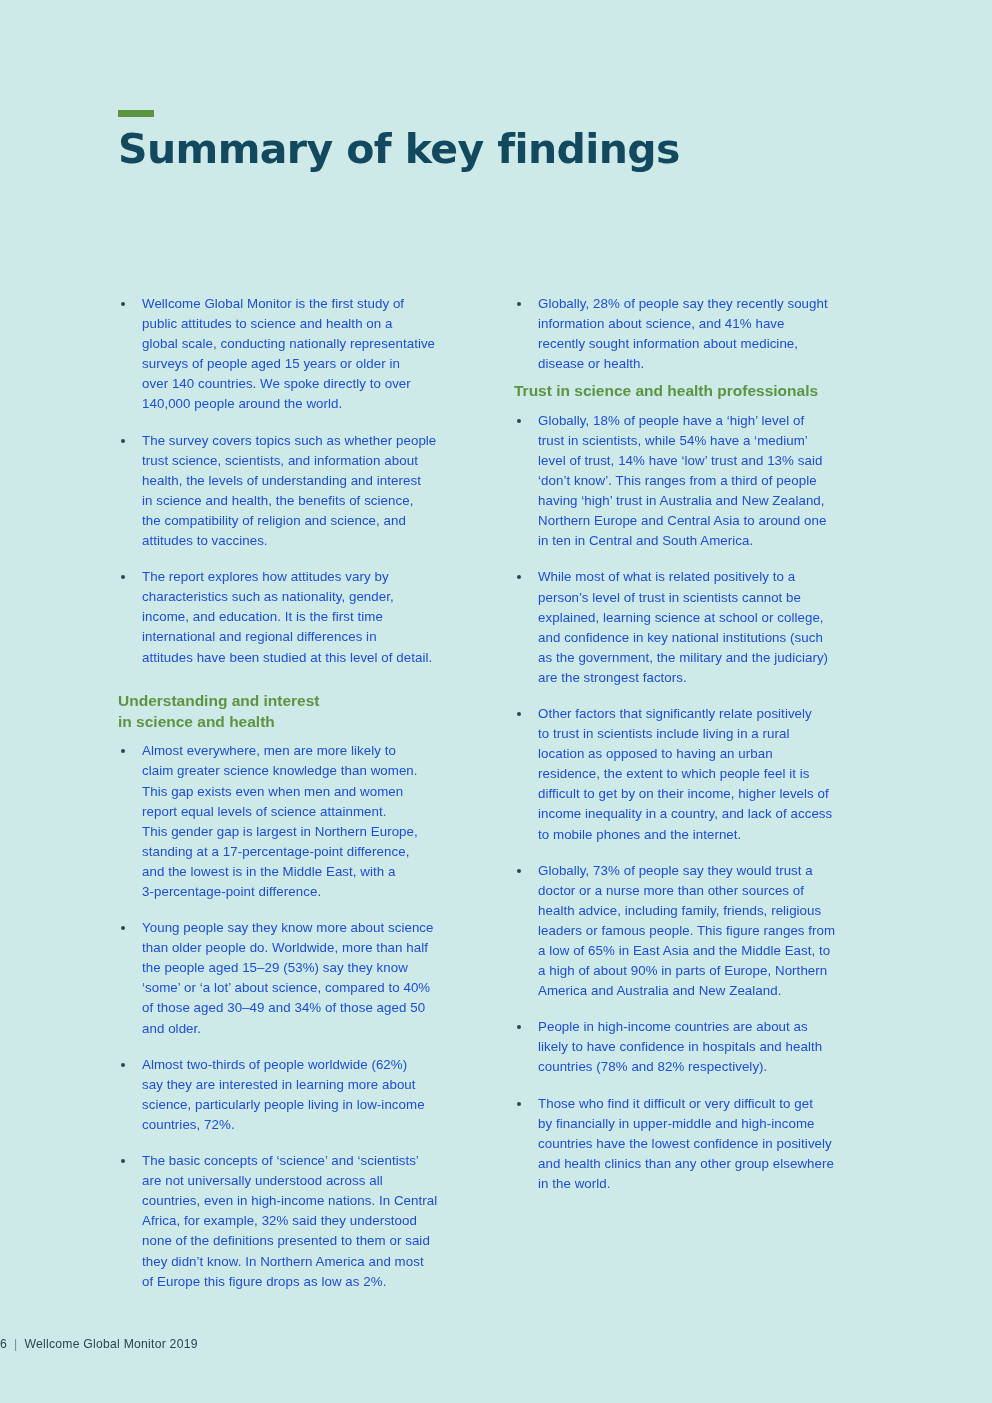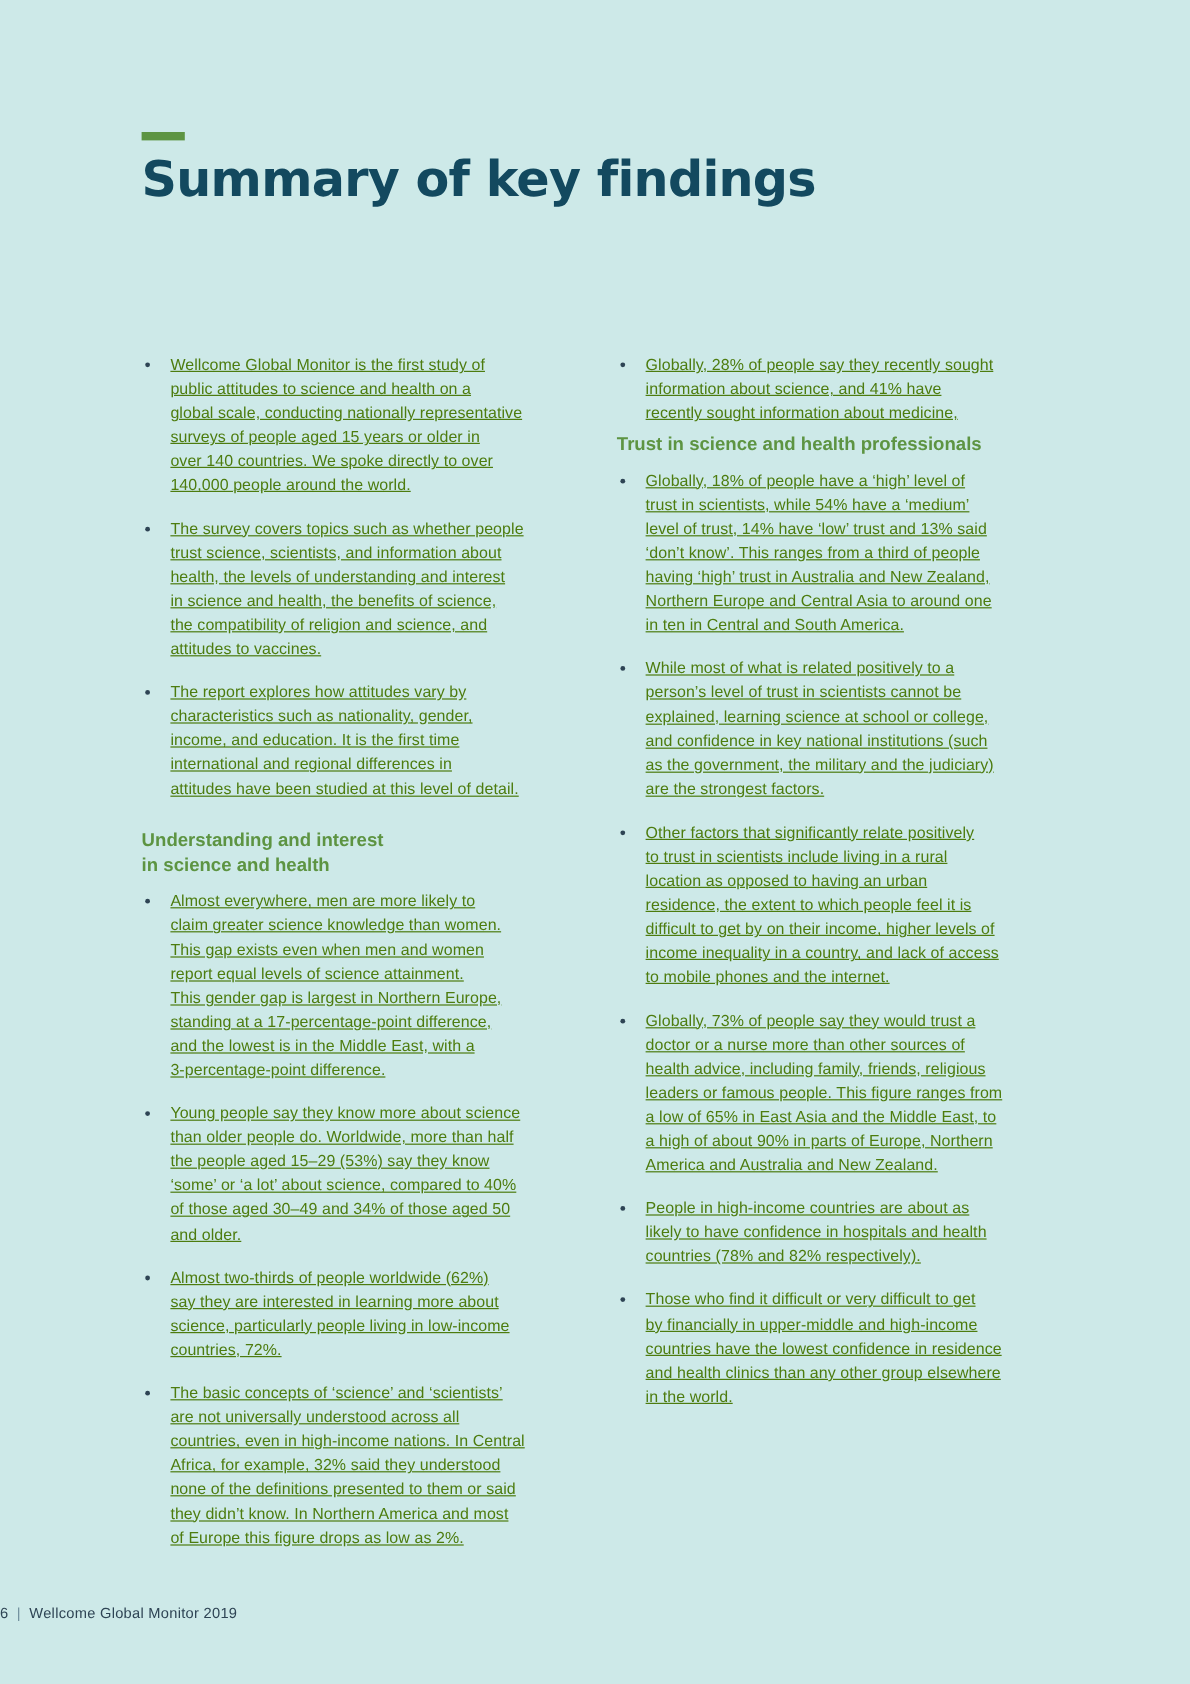--- a/index.html
+++ b/index.html
@@ -77,23 +77,22 @@
     list-style: none;
     margin: 0;
     padding: 0;
   }
   ul.bullets > li {
     position: relative;
     padding-left: 24px;
     margin-bottom: 16px;
     font-size: 13.3px;
     line-height: 20.1px;
-    color: #4d7c0f;
+    color: #1d4ed8;
     letter-spacing: 0.005em;
-    text-decoration: underline;
   }
   ul.bullets > li:last-child {
     margin-bottom: 0;
   }
   ul.bullets > li .dot {
     position: absolute;
     left: 3px;
     top: 8px;
     width: 4px;
     height: 4px;
@@ -149,34 +148,34 @@
       <ul class="bullets">
           <li><span class="dot"></span><span><span class="line">Almost everywhere, men are more likely to</span><span class="line">claim greater science knowledge than women.</span><span class="line">This gap exists even when men and women</span><span class="line">report equal levels of science attainment.</span><span class="line">This gender gap is largest in Northern Europe,</span><span class="line">standing at a 17-percentage-point difference,</span><span class="line">and the lowest is in the Middle East, with a</span><span class="line">3-percentage-point difference.</span></span></li>
           <li><span class="dot"></span><span><span class="line">Young people say they know more about science</span><span class="line">than older people do. Worldwide, more than half</span><span class="line">the people aged 15–29 (53%) say they know</span><span class="line">‘some’ or ‘a lot’ about science, compared to 40%</span><span class="line">of those aged 30–49 and 34% of those aged 50</span><span class="line">and older.</span></span></li>
           <li><span class="dot"></span><span><span class="line">Almost two-thirds of people worldwide (62%)</span><span class="line">say they are interested in learning more about</span><span class="line">science, particularly people living in low-income</span><span class="line">countries, 72%.</span></span></li>
           <li><span class="dot"></span><span><span class="line">The basic concepts of ‘science’ and ‘scientists’</span><span class="line">are not universally understood across all</span><span class="line">countries, even in high-income nations. In Central</span><span class="line">Africa, for example, 32% said they understood</span><span class="line">none of the definitions presented to them or said</span><span class="line">they didn’t know. In Northern America and most</span><span class="line">of Europe this figure drops as low as 2%.</span></span></li>
         </ul>
     </div>
 
     <div class="col">
       <ul class="bullets">
-          <li><span class="dot"></span><span><span class="line">Globally, 28% of people say they recently sought</span><span class="line">information about science, and 41% have</span><span class="line">recently sought information about medicine,</span></span></li>
+          <li><span class="dot"></span><span><span class="line">Globally, 28% of people say they recently sought</span><span class="line">information about science, and 41% have</span><span class="line">recently sought information about medicine,</span><span class="line">disease or health.</span></span></li>
         </ul>
 
       <div class="section-heading">
         <span class="hl">Trust in science and health professionals</span>
       </div>
 
       <ul class="bullets">
           <li><span class="dot"></span><span><span class="line">Globally, 18% of people have a ‘high’ level of</span><span class="line">trust in scientists, while 54% have a ‘medium’</span><span class="line">level of trust, 14% have ‘low’ trust and 13% said</span><span class="line">‘don’t know’. This ranges from a third of people</span><span class="line">having ‘high’ trust in Australia and New Zealand,</span><span class="line">Northern Europe and Central Asia to around one</span><span class="line">in ten in Central and South America.</span></span></li>
           <li><span class="dot"></span><span><span class="line">While most of what is related positively to a</span><span class="line">person’s level of trust in scientists cannot be</span><span class="line">explained, learning science at school or college,</span><span class="line">and confidence in key national institutions (such</span><span class="line">as the government, the military and the judiciary)</span><span class="line">are the strongest factors.</span></span></li>
           <li><span class="dot"></span><span><span class="line">Other factors that significantly relate positively</span><span class="line">to trust in scientists include living in a rural</span><span class="line">location as opposed to having an urban</span><span class="line">residence, the extent to which people feel it is</span><span class="line">difficult to get by on their income, higher levels of</span><span class="line">income inequality in a country, and lack of access</span><span class="line">to mobile phones and the internet.</span></span></li>
           <li><span class="dot"></span><span><span class="line">Globally, 73% of people say they would trust a</span><span class="line">doctor or a nurse more than other sources of</span><span class="line">health advice, including family, friends, religious</span><span class="line">leaders or famous people. This figure ranges from</span><span class="line">a low of 65% in East Asia and the Middle East, to</span><span class="line">a high of about 90% in parts of Europe, Northern</span><span class="line">America and Australia and New Zealand.</span></span></li>
           <li><span class="dot"></span><span><span class="line">People in high-income countries are about as</span><span class="line">likely to have confidence in hospitals and health</span><span class="line">countries (78% and 82% respectively).</span></span></li>
-          <li><span class="dot"></span><span><span class="line">Those who find it difficult or very difficult to get</span><span class="line">by financially in upper-middle and high-income</span><span class="line">countries have the lowest confidence in residence</span><span class="line">and health clinics than any other group elsewhere</span><span class="line">in the world.</span></span></li>
+          <li><span class="dot"></span><span><span class="line">Those who find it difficult or very difficult to get</span><span class="line">by financially in upper-middle and high-income</span><span class="line">countries have the lowest confidence in positively</span><span class="line">and health clinics than any other group elsewhere</span><span class="line">in the world.</span></span></li>
         </ul>
     </div>
 
   </div>
 
   <div class="footer">
     <span>6</span><span class="sep">|</span><span>Wellcome Global Monitor 2019</span>
   </div>
 
 </div>

